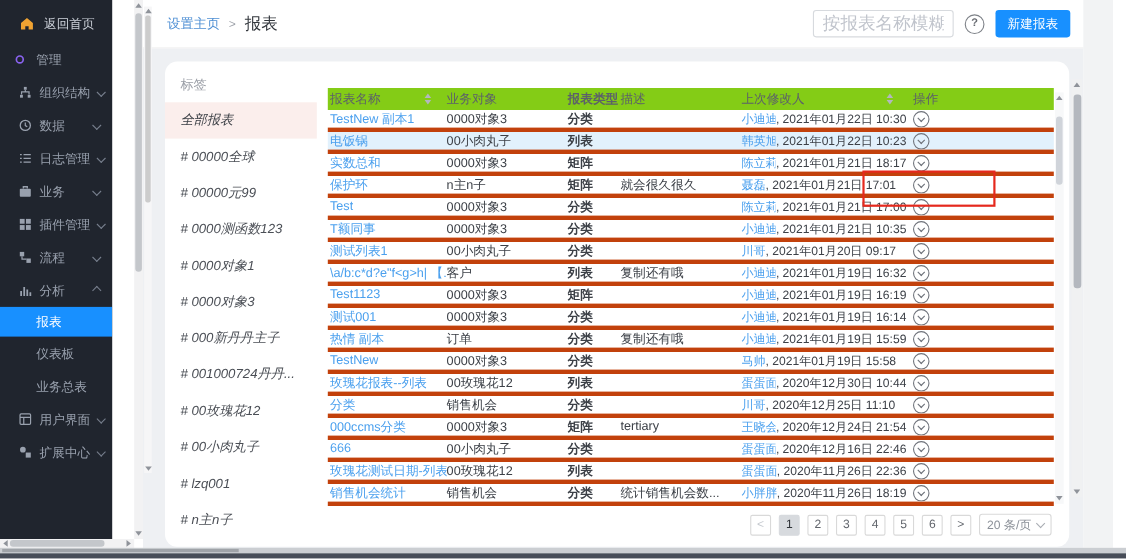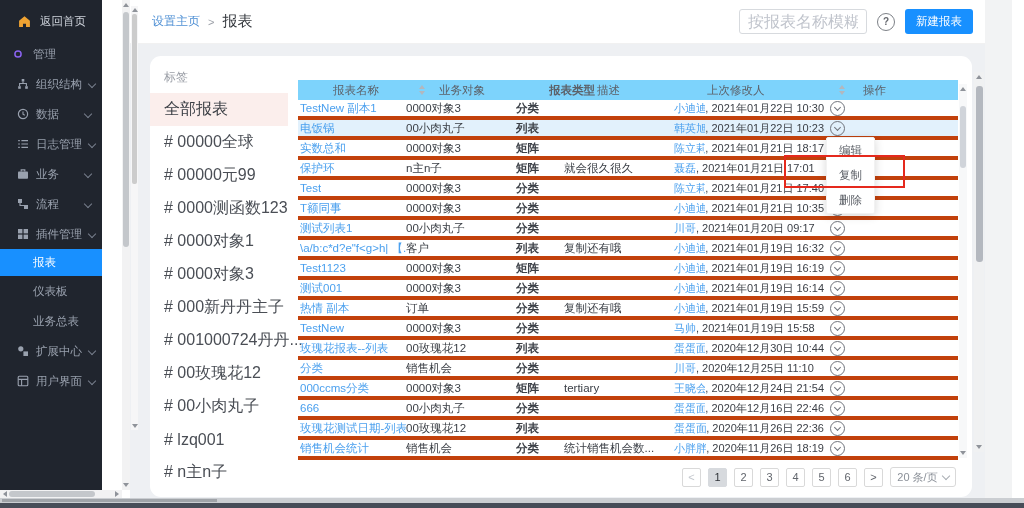--- a/index.html
+++ b/index.html
@@ -41,27 +41,27 @@
   .topbar-right{margin-left:auto;display:flex;align-items:center;gap:10px;padding-right:12px;}
   .search{width:128px;height:25px;border:1px solid #d7dade;border-radius:3px;font-size:16px;padding:0 8px;color:#333;outline:none;box-sizing:border-box;}
   .search::placeholder{color:#c0c4cc;}
   .help{width:16px;height:16px;border:1.3px solid #7d8187;border-radius:50%;display:flex;align-items:center;justify-content:center;font-size:10px;font-weight:bold;color:#66696f;cursor:pointer;flex:none;}
   .create{height:25px;padding:0 11px;background:#1890ff;border:none;border-radius:3px;color:#fff;font-size:11.5px;cursor:pointer;font-family:inherit;}
 
   
   .card{position:absolute;left:20px;top:56px;width:822px;height:441px;background:#fff;border-radius:11px;overflow:hidden;}
   .tags{position:absolute;left:0;top:0;width:138px;height:100%;}
   .tags-title{margin:13px 0 7px 14px;font-size:12px;color:#9a9ea6;}
-  .tag-item{height:33px;display:flex;align-items:center;padding-left:14px;font-size:16px;color:#4a4e55;cursor:pointer;white-space:nowrap;}
+  .tag-item{height:33px;display:flex;align-items:center;padding-left:14px;font-size:12px;color:#4a4e55;cursor:pointer;white-space:nowrap;font-style:italic;}
   .tag-item.selected{background:#fbeeec;color:#3a3e44;}
   .tags-scroll{position:absolute;left:131px;top:6px;width:7px;height:424px;background:#f6f6f7;}
   .tags-scroll .thumb{position:absolute;left:1px;top:8px;width:5px;height:170px;background:#ccc;border-radius:2px;}
 
   .table-area{position:absolute;left:148px;top:24px;width:660px;}
-  .thead{display:flex;align-items:center;height:20px;background:#7dd3fc;font-size:11.5px;color:#5c6169;padding-left:33px;}
+  .thead{display:flex;align-items:center;height:20px;background:#84cc16;font-size:11.5px;color:#5c6169;}
   .trow{display:flex;align-items:center;height:20px;font-size:11.5px;color:#3c4047;border-bottom:4px solid #c2410c;box-sizing:border-box;}
   .trow.hl{background:#e2f1fc;}
   .cell{display:flex;align-items:center;white-space:nowrap;overflow:hidden;box-sizing:border-box;}
   .c0{width:108px;padding-left:2px;}
   .c1{width:110px;}
   .c2{width:48px;font-weight:bold;}
   .c3{width:110px;}
   .c4{width:150px;font-size:11px;}
   .c5{width:70px;}
   .tlink{color:#4ba0ee;text-decoration:none;cursor:pointer;overflow:hidden;white-space:nowrap;}
@@ -165,72 +165,83 @@
             <svg width="12" height="12" viewBox="0 0 12 12">
               <rect x="1" y="3.6" width="10" height="7.2" rx="0.8" fill="#99a1ae"></rect>
               <path d="M4.2 3.4V1.8h3.6v1.6" fill="none" stroke="#99a1ae" stroke-width="1.2"></path>
             </svg>
           </span>
           <span class="sb-label">业务</span>
           <span class="chev down"></span>
         </div>
         <div class="sb-item k-item">
           <span class="sb-ico">
+            <svg width="12" height="12" viewBox="0 0 12 12" fill="#99a1ae">
+              <rect x="1" y="1" width="4.4" height="4.4"></rect>
+              <rect x="6.6" y="1" width="4.4" height="4.4"></rect>
+              <rect x="1" y="6.6" width="4.4" height="4.4"></rect>
+              <rect x="6.6" y="6.6" width="4.4" height="4.4"></rect>
+            </svg>
+          </span>
+          <span class="sb-label">插件管理</span>
+          <span class="chev down"></span>
+        </div>
+        <div class="sb-item k-item">
+          <span class="sb-ico">
             <svg width="12" height="12" viewBox="0 0 12 12">
               <g fill="#99a1ae">
                 <rect x="1" y="1" width="4" height="4"></rect>
                 <rect x="7" y="7" width="4" height="4"></rect>
               </g>
               <path d="M3 5v2.5h4" fill="none" stroke="#99a1ae" stroke-width="1.1"></path>
             </svg>
           </span>
           <span class="sb-label">流程</span>
           <span class="chev down"></span>
         </div>
         <div class="sb-item k-item">
           <span class="sb-ico">
-            <svg width="12" height="12" viewBox="0 0 12 12" fill="#99a1ae">
-              <rect x="1" y="1" width="4.4" height="4.4"></rect>
-              <rect x="6.6" y="1" width="4.4" height="4.4"></rect>
-              <rect x="1" y="6.6" width="4.4" height="4.4"></rect>
-              <rect x="6.6" y="6.6" width="4.4" height="4.4"></rect>
-            </svg>
-          </span>
-          <span class="sb-label">插件管理</span>
-          <span class="chev down"></span>
+            <svg width="12" height="12" viewBox="0 0 12 12">
+              <g stroke="#99a1ae" stroke-width="1.6">
+                <path d="M2.2 11V6.6M5 11V2.8M7.8 11V5.2M10.6 11V7.6"></path>
+              </g>
+            </svg>
+          </span>
+          <span class="sb-label">分析</span>
+          <span class="chev up"></span>
         </div>
         <div class="sb-item k-sub active">
           <span class="sb-label">报表</span>
         </div>
         <div class="sb-item k-sub">
           <span class="sb-label">仪表板</span>
         </div>
         <div class="sb-item k-sub">
           <span class="sb-label">业务总表</span>
-        </div>
-        <div class="sb-item k-item">
-          <span class="sb-ico">
-            <svg width="12" height="12" viewBox="0 0 12 12">
-              <circle cx="3.8" cy="3.8" r="2.6" fill="#99a1ae"></circle>
-              <rect x="6.4" y="6.4" width="4.6" height="4.6" fill="#99a1ae"></rect>
-            </svg>
-          </span>
-          <span class="sb-label">扩展中心</span>
-          <span class="chev down"></span>
         </div>
         <div class="sb-item k-item">
           <span class="sb-ico">
             <svg width="12" height="12" viewBox="0 0 12 12">
               <g fill="none" stroke="#99a1ae" stroke-width="1.1">
                 <rect x="1.2" y="1.2" width="9.6" height="9.6" rx="1"></rect>
                 <path d="M1.2 4.4h9.6M4.6 4.4V10.8"></path>
               </g>
             </svg>
           </span>
           <span class="sb-label">用户界面</span>
+          <span class="chev down"></span>
+        </div>
+        <div class="sb-item k-item">
+          <span class="sb-ico">
+            <svg width="12" height="12" viewBox="0 0 12 12">
+              <circle cx="3.8" cy="3.8" r="2.6" fill="#99a1ae"></circle>
+              <rect x="6.4" y="6.4" width="4.6" height="4.6" fill="#99a1ae"></rect>
+            </svg>
+          </span>
+          <span class="sb-label">扩展中心</span>
           <span class="chev down"></span>
         </div>
       </nav>
   </aside>
   <div class="sb-vscroll">
     <span class="arr-up" style="left:1px;top:3px;"></span>
     <span class="thumb"></span>
     <span class="arr-down" style="left:1px;bottom:3px;"></span>
   </div>
   <div class="sb-hscroll">
@@ -365,21 +376,21 @@
             </div>
             <div class="trow">
               <span class="cell c0">
                 <a class="tlink">Test</a>
               </span>
               <span class="cell c1">0000对象3</span>
               <span class="cell c2">分类</span>
               <span class="cell c3"></span>
               <span class="cell c4">
                 <a class="tlink">陈立莉</a>
-                <span>, 2021年01月21日 17:40</span>
+                <span>, 2021年01月21日 17:00</span>
               </span>
               <span class="cell c5">
                 <span class="act-ico"></span>
               </span>
             </div>
             <div class="trow">
               <span class="cell c0">
                 <a class="tlink">T额同事</a>
               </span>
               <span class="cell c1">0000对象3</span>
@@ -588,25 +599,20 @@
           <span class="pg-box">&gt;</span>
           <span class="pg-size">
             <span>20 条/页</span>
             <span class="pg-caret"></span>
           </span>
         </div>
       </div>
     </section>
   </main>
 
-  <div class="dropdown">
-    <div class="dd-item">编辑</div>
-    <div class="dd-item">复制</div>
-    <div class="dd-item">删除</div>
-  </div>
   <div class="red-box"></div>
 
   <div class="tags-scroll">
     <span class="arr-up" style="left:0.5px;top:2px;"></span>
     <span class="thumb"></span>
     <span class="arr-down" style="left:0.5px;bottom:2px;"></span>
   </div>
   <div class="tbl-vscroll">
     <span class="arr-up" style="left:1px;top:3px;"></span>
     <span class="thumb"></span>

